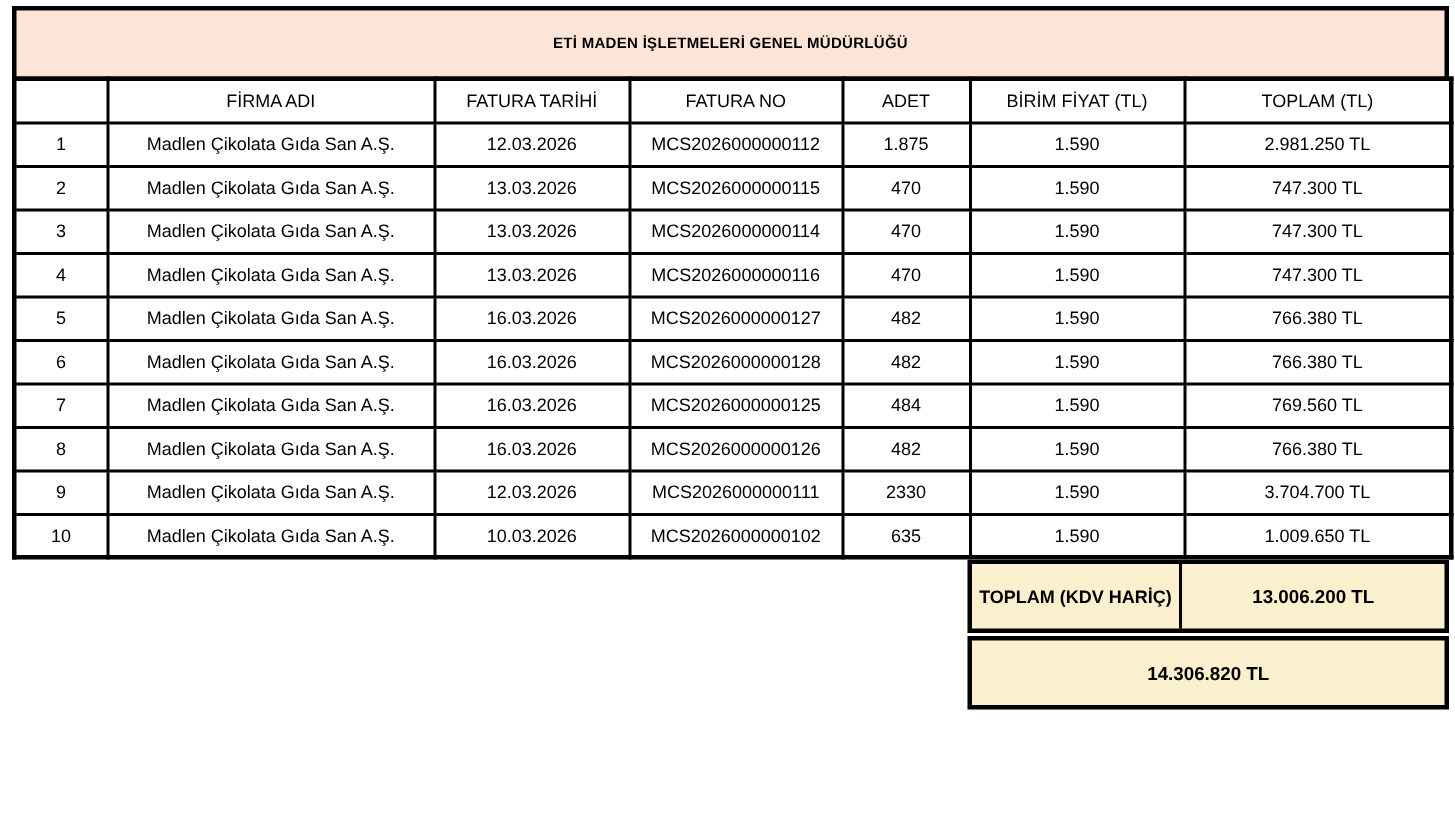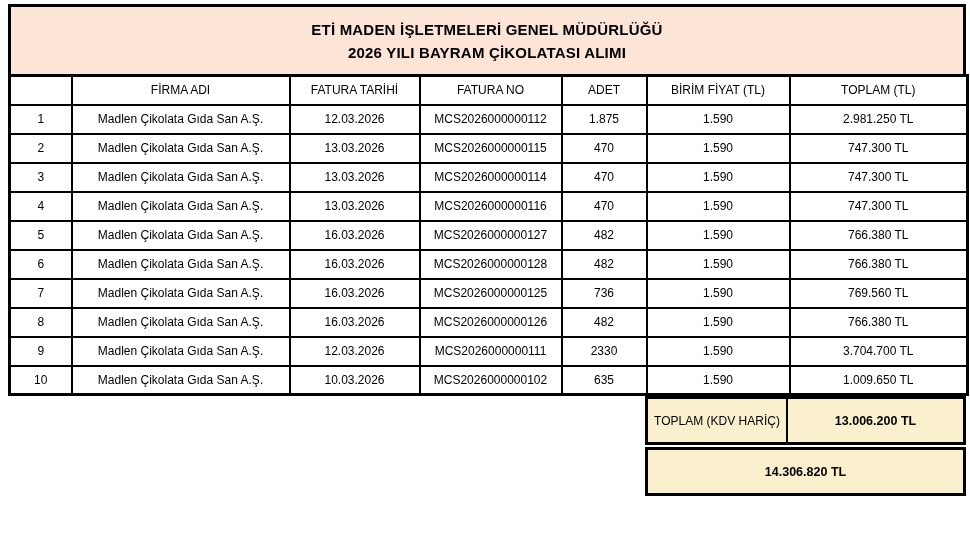--- a/index.html
+++ b/index.html
@@ -27,21 +27,21 @@
   
   .titlebox {
     width: 958px;
     border: 3px solid var(--border-color);
     background: var(--title-bg);
     text-align: center;
     padding: 11px 0 10px 0;
   }
   .title-line {
     font-weight: bold;
-    font-size: 15px;
+    font-size: 10px;
     line-height: 23px;
     letter-spacing: 0.2px;
   }
   
   table.invoice {
     border-collapse: collapse;
     table-layout: fixed;
     width: 958px;
     border: 3px solid var(--border-color);
     margin-top: -3px;
@@ -79,21 +79,21 @@
     height: 49px;
     margin-top: 2px;
   }
   .summary-row:first-child { margin-top: 0; }
   .summary-label {
     width: 140px;
     border-right: 2px solid var(--border-color);
     display: flex;
     align-items: center;
     justify-content: center;
-    font-weight: normal;
+    font-weight: bold;
     font-size: 12px;
     text-align: center;
     padding: 0 4px;
   }
   .summary-value {
     flex: 1;
     display: flex;
     align-items: center;
     justify-content: center;
     font-weight: bold;
@@ -101,21 +101,20 @@
     text-align: right;
   }
 </style>
 </head>
 <body>
 
 <div class="sheet">
 
   <div class="titlebox">
     <div class="title-line">ETİ MADEN İŞLETMELERİ GENEL MÜDÜRLÜĞÜ</div>
-    <div class="title-line">2026 YILI BAYRAM ÇİKOLATASI ALIMI</div>
   </div>
 
   <table class="invoice">
     <colgroup>
       <col class="c-num">
         <col class="c-firma">
         <col class="c-tarih">
         <col class="c-fatno">
       <col class="c-adet">
         <col class="c-birim">
@@ -191,21 +190,21 @@
       <td>482</td>
       <td>1.590</td>
       <td>766.380 TL</td>
     </tr>
 
     <tr>
       <td>7</td>
       <td>Madlen Çikolata Gıda San A.Ş.</td>
       <td>16.03.2026</td>
       <td>MCS2026000000125</td>
-      <td>736</td>
+      <td>484</td>
       <td>1.590</td>
       <td>769.560 TL</td>
     </tr>
 
     <tr>
       <td>8</td>
       <td>Madlen Çikolata Gıda San A.Ş.</td>
       <td>16.03.2026</td>
       <td>MCS2026000000126</td>
       <td>482</td>

